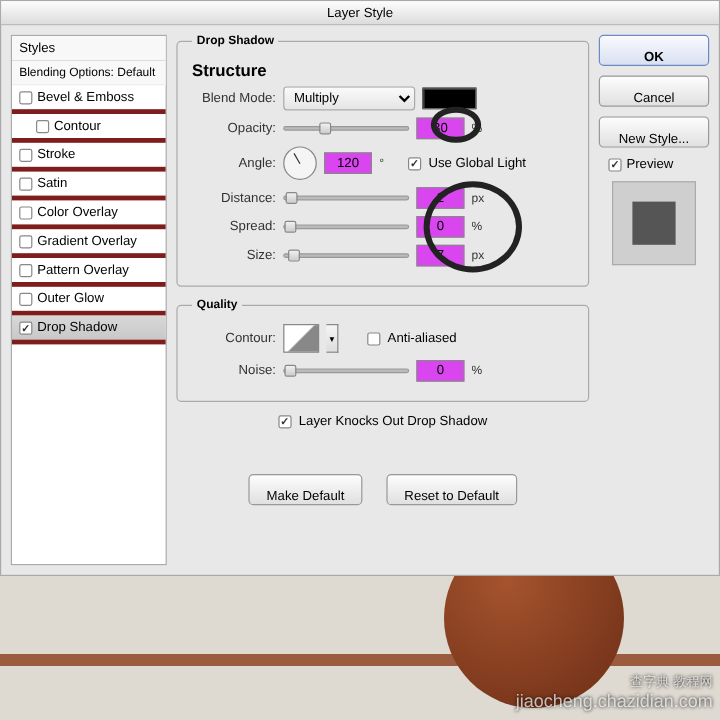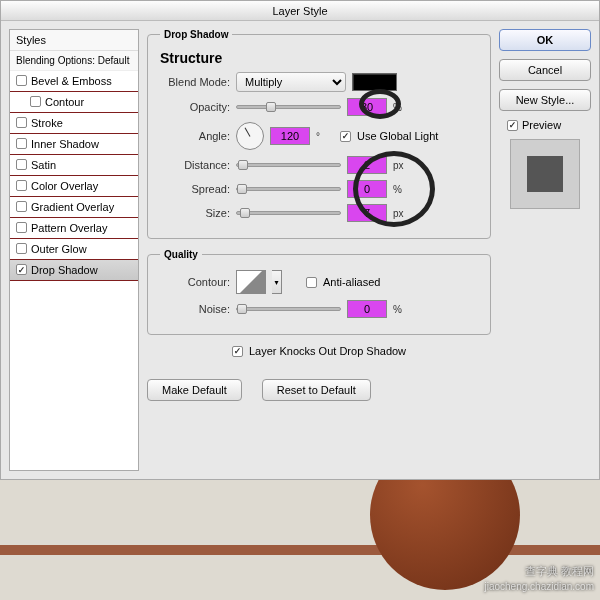--- a/index.html
+++ b/index.html
@@ -3,55 +3,55 @@
   <meta charset="utf-8">
   <style>
     * { margin: 0; padding: 0; box-sizing: border-box; font-family: "Lucida Grande", Arial, sans-serif; font-size: 11px; }
     body { background: #e8e8e8; width: 600px; height: 600px; overflow: hidden; }
     .dialog { background: #e8e8e8; border: 1px solid #aaa; width: 600px; height: 480px; position: relative; }
     .titlebar { height: 20px; background: linear-gradient(#fdfdfd, #dcdcdc); text-align: center; line-height: 20px; border-bottom: 1px solid #bbb; }
     .content { display: flex; height: calc(100% - 20px); padding: 8px; gap: 8px; }
     .sidebar { width: 130px; background: white; border: 1px solid #aaa; display: flex; flex-direction: column; }
     .sidebar-header { padding: 4px 6px; background: #f8f8f8; border-bottom: 1px solid #ddd; cursor: default; }
     .sidebar-subheader { padding: 4px 6px; border-bottom: 1px solid #eee; font-size: 10px; background: #f8f8f8; cursor: default; }
-    .style-item { padding: 4px 6px; border-bottom: 1px solid #7f1d1d; display: flex; align-items: flex-start; gap: 4px; cursor: pointer; }
+    .style-item { padding: 4px 6px; border-bottom: 4px solid #7f1d1d; display: flex; align-items: flex-end; gap: 4px; cursor: pointer; }
     .style-item.selected { background: linear-gradient(#d8d8d8, #c8c8c8); }
     .style-item.indent { padding-left: 20px; }
     .cb { width: 11px; height: 11px; border: 1px solid #888; background: white; border-radius: 2px; display: inline-flex; align-items: center; justify-content: center; font-size: 9px; }
     .cb.checked::before { content: "✓"; color: #333; font-weight: bold; }
     .main { flex: 1; display: flex; flex-direction: column; gap: 10px; }
     fieldset { border: 1px solid #aaa; border-radius: 4px; padding: 10px 12px; }
     legend { padding: 0 4px; font-weight: bold; font-size: 10px; }
     .section-title { font-weight: bold; margin-bottom: 6px; font-size: 14px; }
     .row { display: flex; align-items: center; margin-bottom: 6px; gap: 6px; }
     .label { width: 70px; text-align: right; color: #333; }
     select { flex: 1; max-width: 110px; height: 20px; border: 1px solid #aaa; border-radius: 3px; background: linear-gradient(#fafafa, #e5e5e5); padding: 0 4px; }
     .swatch { width: 45px; height: 18px; background: #000; border: 1px solid #666; box-shadow: inset 1px 1px 0 rgba(255,255,255,.2); }
     .slider-track { flex: 1; max-width: 105px; height: 4px; background: #bbb; border-radius: 2px; position: relative; border: 1px solid #999; }
     .slider-thumb { position: absolute; top: -4px; width: 10px; height: 10px; background: linear-gradient(#f0f0f0,#ccc); border: 1px solid #888; border-radius: 2px; }
     .num-input { width: 40px; height: 18px; border: 1px solid #888; background: #d946ef; text-align: center; padding: 1px 2px; }
     .unit { width: 18px; color: #333; font-size: 10px; }
     .angle-dial { width: 28px; height: 28px; border: 1px solid #888; border-radius: 50%; background: #f5f5f5; position: relative; }
     .angle-dial::after { content: ""; position: absolute; width: 10px; height: 1px; background: #333; top: 50%; left: 50%; transform-origin: left; transform: rotate(-120deg); }
     .contour-swatch { width: 30px; height: 24px; border: 1px solid #888; background: linear-gradient(135deg,#fff 0%,#fff 48%,#888 52%,#888 100%); display: inline-block; }
     .contour-drop { width: 10px; height: 24px; border: 1px solid #888; border-left: none; background: linear-gradient(#f5f5f5,#ddd); display: inline-flex; align-items: center; justify-content: center; font-size: 8px; }
-    .btn { height: 22px; background: linear-gradient(#fdfdfd,#e0e0e0); border: 1px solid #999; border-radius: 4px; padding: 0 14px; cursor: pointer; }
+    .btn { height: 22px; background: linear-gradient(#fdfdfd,#e0e0e0); border: 1px solid #999; border-radius: 4px; padding: 12px 14px; cursor: pointer; }
     .right-panel { width: 92px; display: flex; flex-direction: column; gap: 8px; align-items: stretch; }
     .right-panel .btn { width: 100%; }
     .btn.primary { background: linear-gradient(#fafaff,#d8e0f0); border: 1px solid #6a8ac8; font-weight: bold; }
     .preview-box { width: 70px; height: 70px; border: 1px solid #aaa; background: #cfcfcf; display: flex; align-items: center; justify-content: center; margin: 0 auto; }
     .preview-inner { width: 36px; height: 36px; background: #555; }
     .preview-row { display: flex; align-items: center; gap: 4px; padding-left: 8px; }
     .highlight-circle { position: absolute; border: 5px solid #222; border-radius: 50%; pointer-events: none; }
     .bg-brown { position: absolute; bottom: 10px; left: 370px; width: 150px; height: 150px; background: radial-gradient(circle at 35% 30%, #a5532e, #6b2d15); border-radius: 50%; }
     .stripe { position: absolute; bottom: 45px; left: 0; width: 600px; height: 10px; background: #9c5a3e; }
     .watermark { position: absolute; right: 6px; bottom: 6px; color: rgba(255,255,255,.7); font-size: 13px; text-align: right; line-height: 1.2; text-shadow: 0 0 3px #000; }
-    .watermark small { font-size: 10px; }
+    .watermark small { font-size: 15px; }
     .bottom-panel { position: absolute; bottom: 0; left: 0; width: 600px; height: 120px; background: #dedad1; z-index: -1; }
-    .btn-row { display: flex; gap: 20px; margin-top: 6px; }
+    .btn-row { display: flex; justify-content: center; gap: 20px; margin-top: 22px; }
   </style>
 </head>
 <body>
 
 <div class="bottom-panel"></div>
 <div class="stripe"></div>
 <div class="bg-brown"></div>
 
 <div class="dialog">
   <div class="titlebar">Layer Style</div>
@@ -67,24 +67,20 @@
           <div class="style-item indent">
             <span class="cb"></span>
             <span>Contour</span>
           </div>
           <div class="style-item">
             <span class="cb"></span>
             <span>Stroke</span>
           </div>
           <div class="style-item">
             <span class="cb"></span>
-            <span>Inner Shadow</span>
-          </div>
-          <div class="style-item">
-            <span class="cb"></span>
             <span>Satin</span>
           </div>
           <div class="style-item">
             <span class="cb"></span>
             <span>Color Overlay</span>
           </div>
           <div class="style-item">
             <span class="cb"></span>
             <span>Gradient Overlay</span>
           </div>

